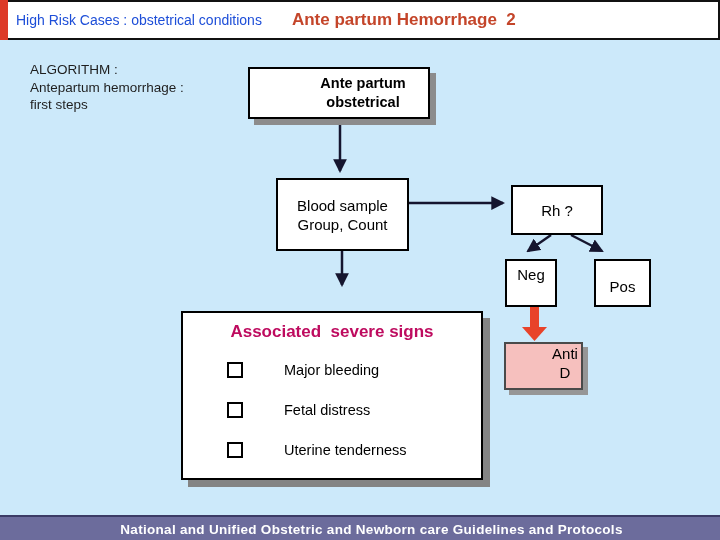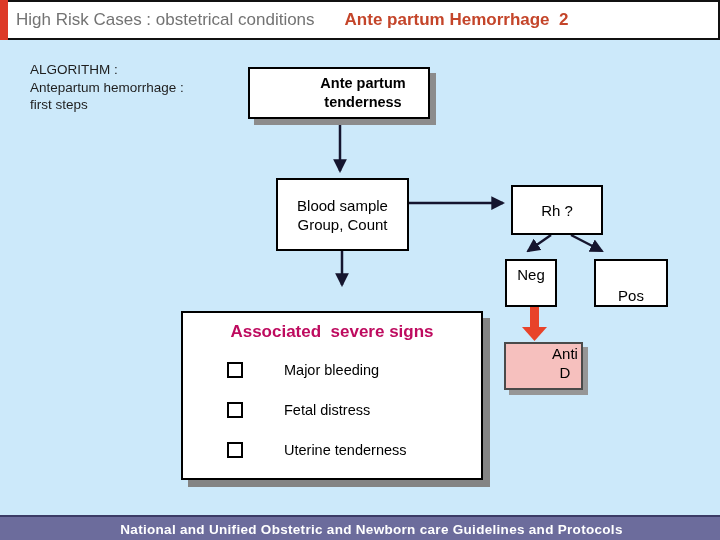--- a/index.html
+++ b/index.html
@@ -10,21 +10,21 @@
   
   .header{
     position:absolute;left:0;top:0;width:720px;height:40px;
     background:#ffffff;border:2px solid #111;box-sizing:border-box;
     display:flex;align-items:center;z-index:5;
   }
   .red-corner{
     position:absolute;left:0;top:0;width:8px;height:40px;
     background:#DD3927;z-index:6;
   }
-  .hdr-normal{color:#737373;font-size:17px;margin-left:14px;white-space:pre;}
+  .hdr-normal{color:#1d4ed8;font-size:14px;margin-left:14px;white-space:pre;}
   .hdr-bold{color:#C4452A;font-size:17px;font-weight:bold;margin-left:30px;white-space:pre;}
   
   .algorithm{
     position:absolute;left:30px;top:61px;width:215px;
     font-size:13.5px;line-height:17.5px;color:#1e1e1e;
   }
   
   .fbox{
     position:absolute;background:#ffffff;border:2px solid #000;
     box-sizing:border-box;display:flex;flex-direction:column;
@@ -33,21 +33,21 @@
   }
   .start-box{
     left:248px;top:67px;width:182px;height:52px;
     font-weight:bold;font-size:14.5px;
     box-shadow:6px 6px 0 #8C8C8C;
     padding-left:48px;
   }
   .blood-box{left:276px;top:178px;width:133px;height:73px;}
   .rh-box{left:511px;top:185px;width:92px;height:50px;}
   .neg-box{left:505px;top:259px;width:52px;height:48px;justify-content:flex-start;padding-top:4px;}
-  .pos-box{left:594px;top:259px;width:74px;height:48px;justify-content:flex-end;padding-top:7px;}
+  .pos-box{left:594px;top:259px;width:57px;height:48px;justify-content:center;padding-top:7px;}
   .antid-box{
     left:504px;top:342px;width:79px;height:48px;
     background:#F6C0BE;border:2px solid #4a4a4a;
     box-shadow:5px 5px 0 #969696;padding-bottom:6px;padding-left:43px;
   }
   
   .signs-box{
     position:absolute;left:181px;top:311px;width:302px;height:169px;
     background:#ffffff;border:2px solid #000;box-sizing:border-box;
     box-shadow:7px 7px 0 #848484;z-index:3;
@@ -105,21 +105,21 @@
     <line x1="551" y1="235" x2="528" y2="251" stroke="#15152E" stroke-width="2.5" marker-end="url(#ah)"></line>
     <line x1="571" y1="235" x2="602" y2="251" stroke="#15152E" stroke-width="2.5" marker-end="url(#ah)"></line>
     <g>
       <rect x="530" y="307" width="9" height="21" fill="#E8432A"></rect>
       <polygon points="522,327 547,327 534.5,341" fill="#E8432A"></polygon>
     </g>
   </svg>
 
   <div class="fbox start-box">
     <span>Ante partum</span>
-    <span>tenderness</span>
+    <span>obstetrical</span>
   </div>
 
   <div class="fbox rh-box">
     <span>Rh ?</span>
   </div>
 
   <div class="fbox blood-box">
     <span>Blood sample</span>
     <span>Group, Count</span>
   </div>

